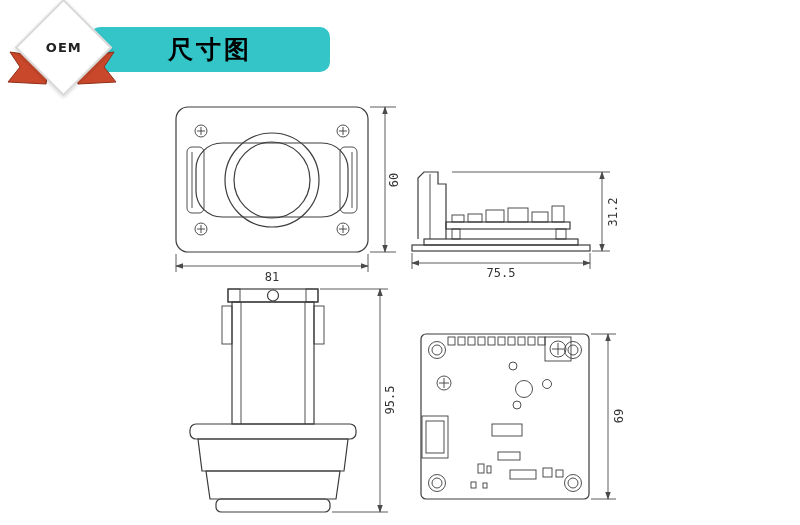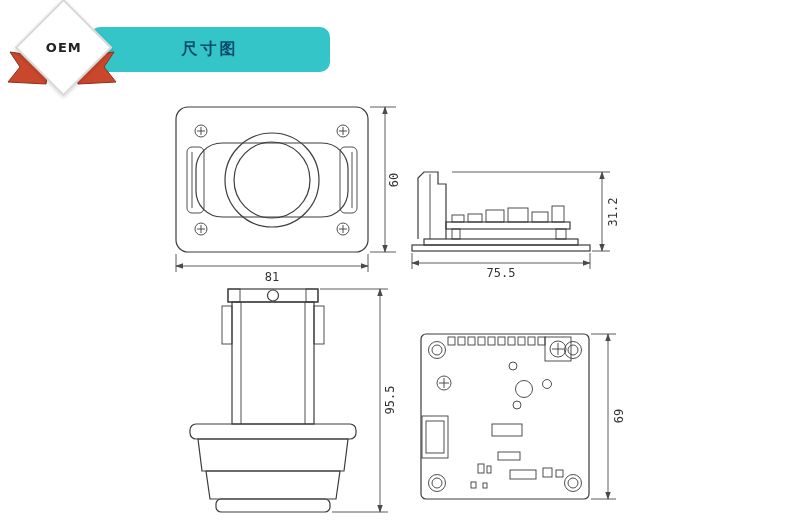--- a/index.html
+++ b/index.html
@@ -7,22 +7,22 @@
     position:relative;width:800px;height:525px;background:#ffffff;overflow:hidden;
     font-family:"DejaVu Sans", sans-serif;
   }
   
   .banner{
     position:absolute;left:90px;top:27px;width:240px;height:45px;
     background:#33c5c8;border-radius:10px;
     display:flex;align-items:center;justify-content:center;z-index:1;
   }
   .banner-text{
-    font-family:"DejaVu Sans", sans-serif;font-size:16px;font-weight:600;
-    color:#0c4a6e;letter-spacing:3px;
+    font-family:"DejaVu Sans", sans-serif;font-size:25px;font-weight:600;
+    color:#000000;letter-spacing:3px;
   }
   .ribbon-svg{position:absolute;left:0;top:0;z-index:2;}
   .diamond{
     position:absolute;left:29px;top:13px;width:65px;height:65px;
     background:#ffffff;border:2px solid #d9d9d9;transform:rotate(45deg);
     box-shadow:1px 1px 4px rgba(0,0,0,.18);
     display:flex;align-items:center;justify-content:center;z-index:3;
   }
   .diamond-text{
     transform:rotate(-45deg);

